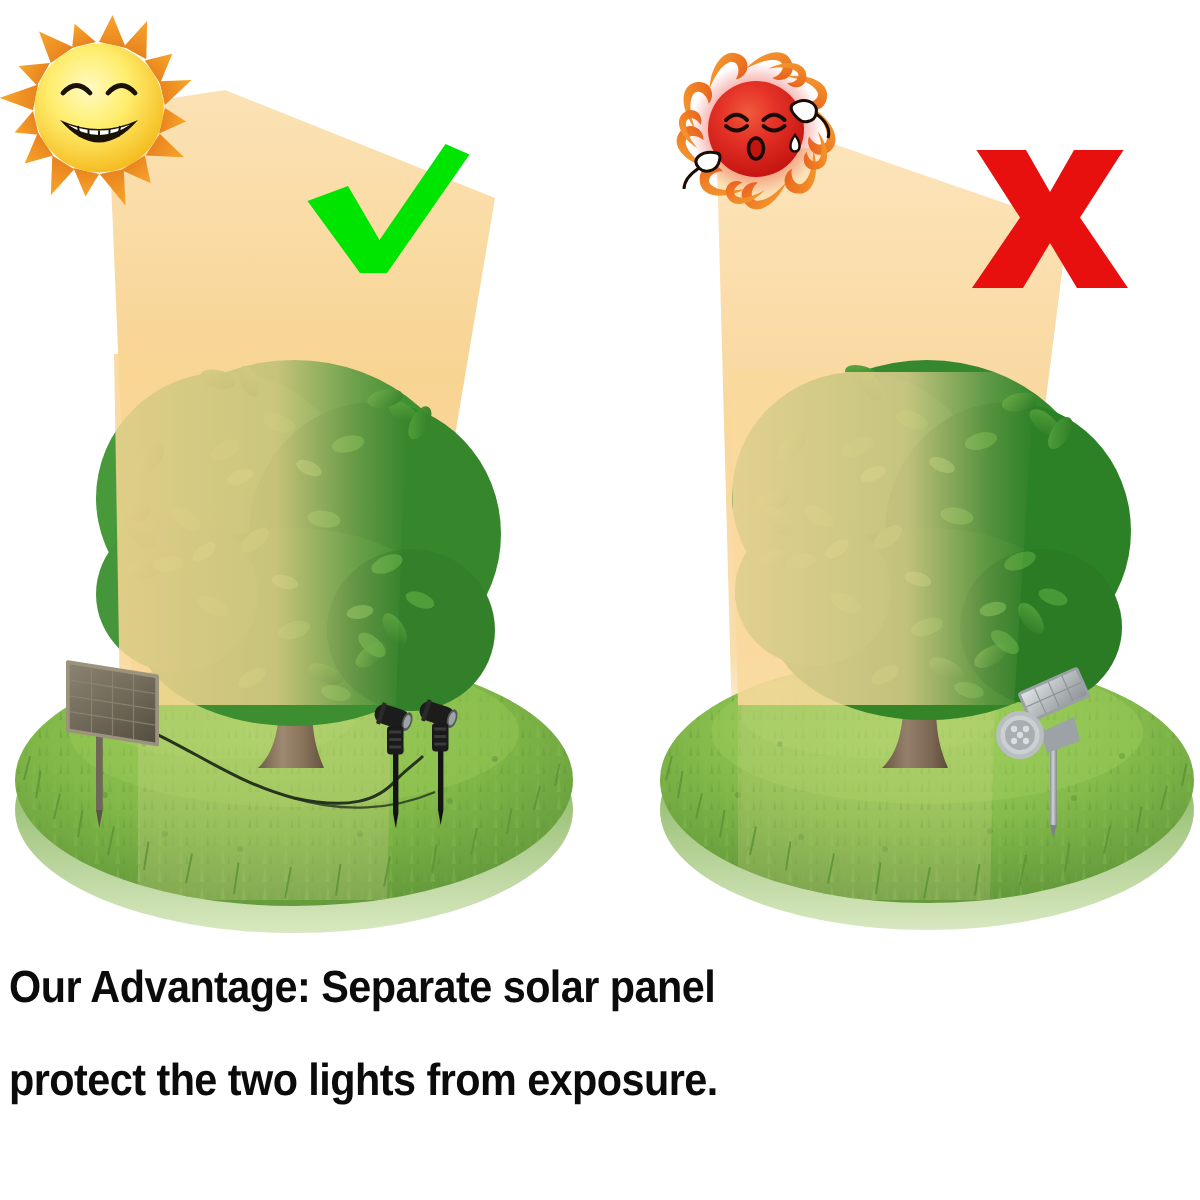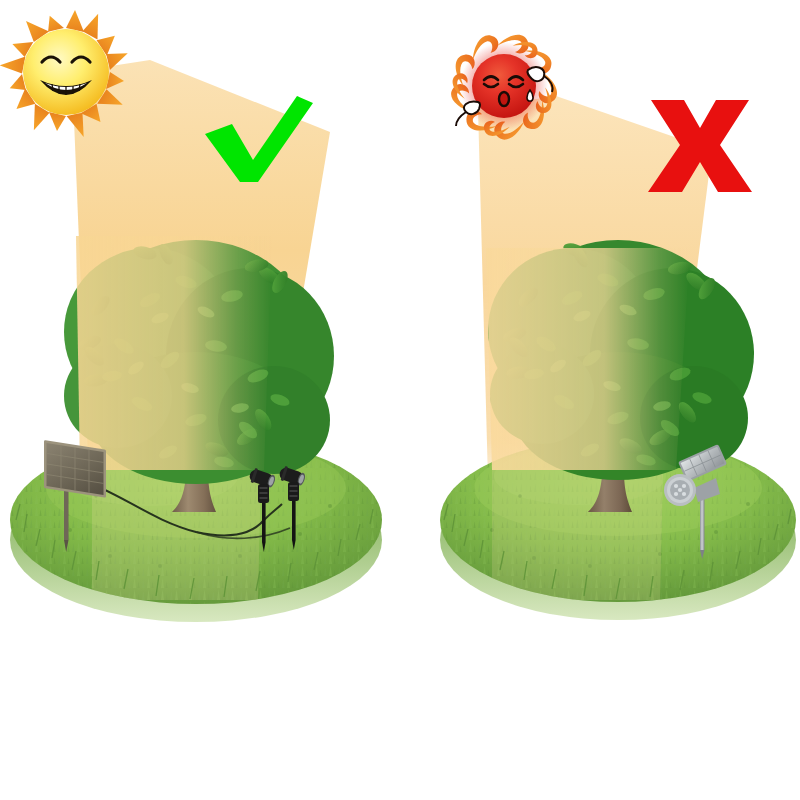--- a/index.html
+++ b/index.html
@@ -631,14 +631,18 @@
 
       <g>
         <path d="M 651 100
                  L 684 100 L 700 128 L 716 100 L 749 100
                  L 720 145 L 752 192 L 718 192 L 700 162 L 682 192 L 648 192
                  L 680 145 Z" fill="#E8100F"></path>
       </g>
     </g>
   </svg>
 
+  <div class="caption-block">
+    <div class="caption-line">Our Advantage: Separate solar panel</div>
+    <div class="caption-line">protect the two lights from exposure.</div>
+  </div>
 
 </div>
 
 </body></html>

